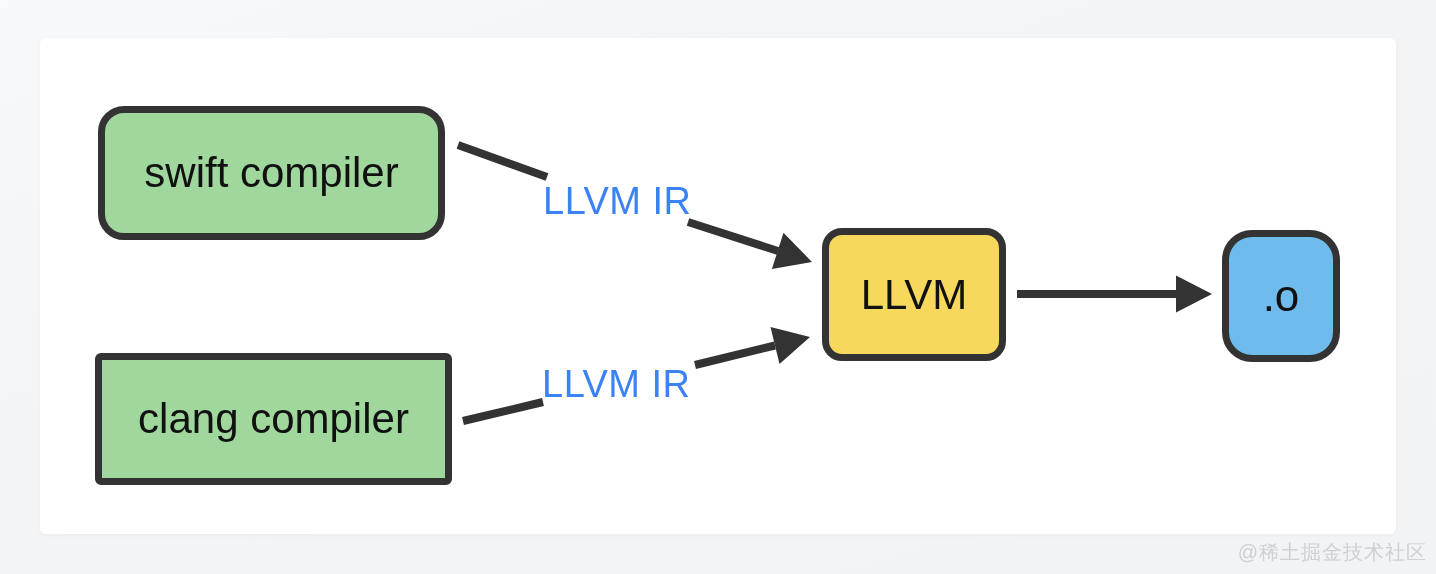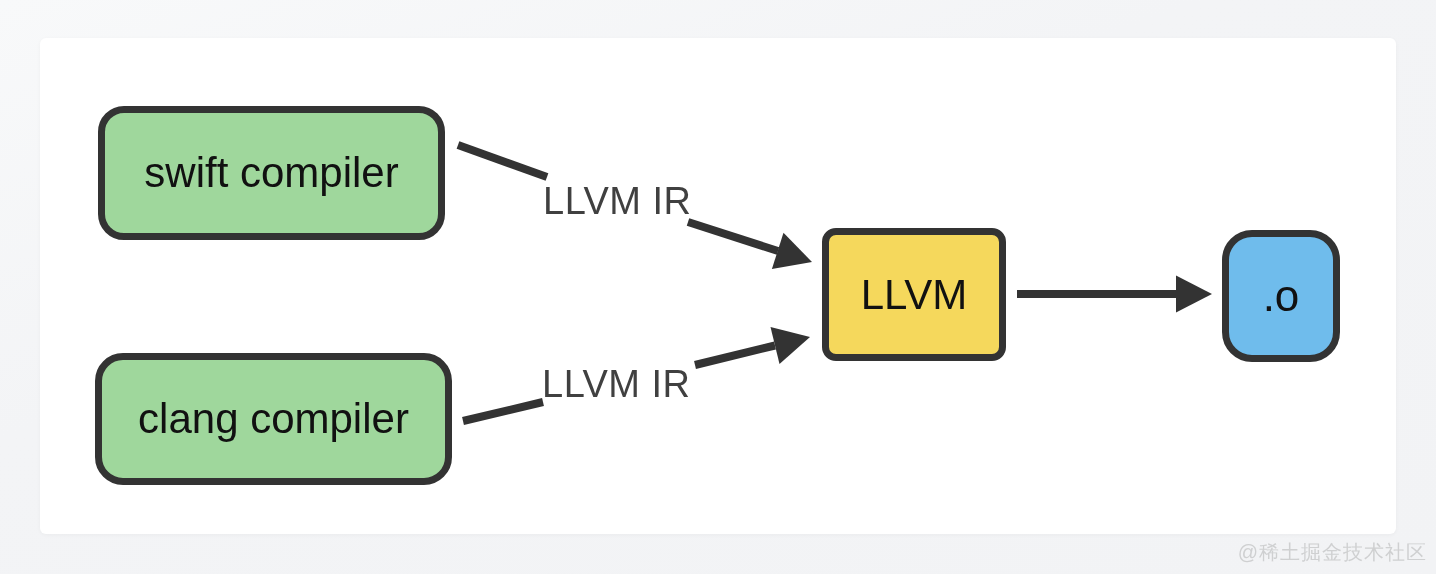--- a/index.html
+++ b/index.html
@@ -38,38 +38,38 @@
     left: 98px; top: 86px;
     width: 347px; height: 134px;
     background: #9fd79c;
     border-radius: 26px;
     margin-top: 20px;
   }
   .node-clang {
     left: 95px; top: 353px;
     width: 357px; height: 132px;
     background: #9fd79c;
-    border-radius: 28px;
+    border-radius: 6px;
   }
   .node-llvm {
     left: 822px; top: 228px;
     width: 184px; height: 133px;
     background: #f5d85c;
-    border-radius: 14px;
+    border-radius: 20px;
   }
   .node-obj {
     left: 1222px; top: 230px;
     width: 118px; height: 132px;
     background: #6fbcec;
     border-radius: 30px;
     font-size: 44px;
   }
   .edge-label {
     position: absolute;
-    color: #404040;
+    color: #3b82f6;
     font-size: 38px;
     line-height: 1;
     letter-spacing: 0.5px;
     white-space: nowrap;
   }
   .edge-label-top { left: 543px; top: 182px; }
   .edge-label-bottom { left: 542px; top: 365px; }
   .watermark {
     position: absolute;
     right: 9px; top: 539px;

